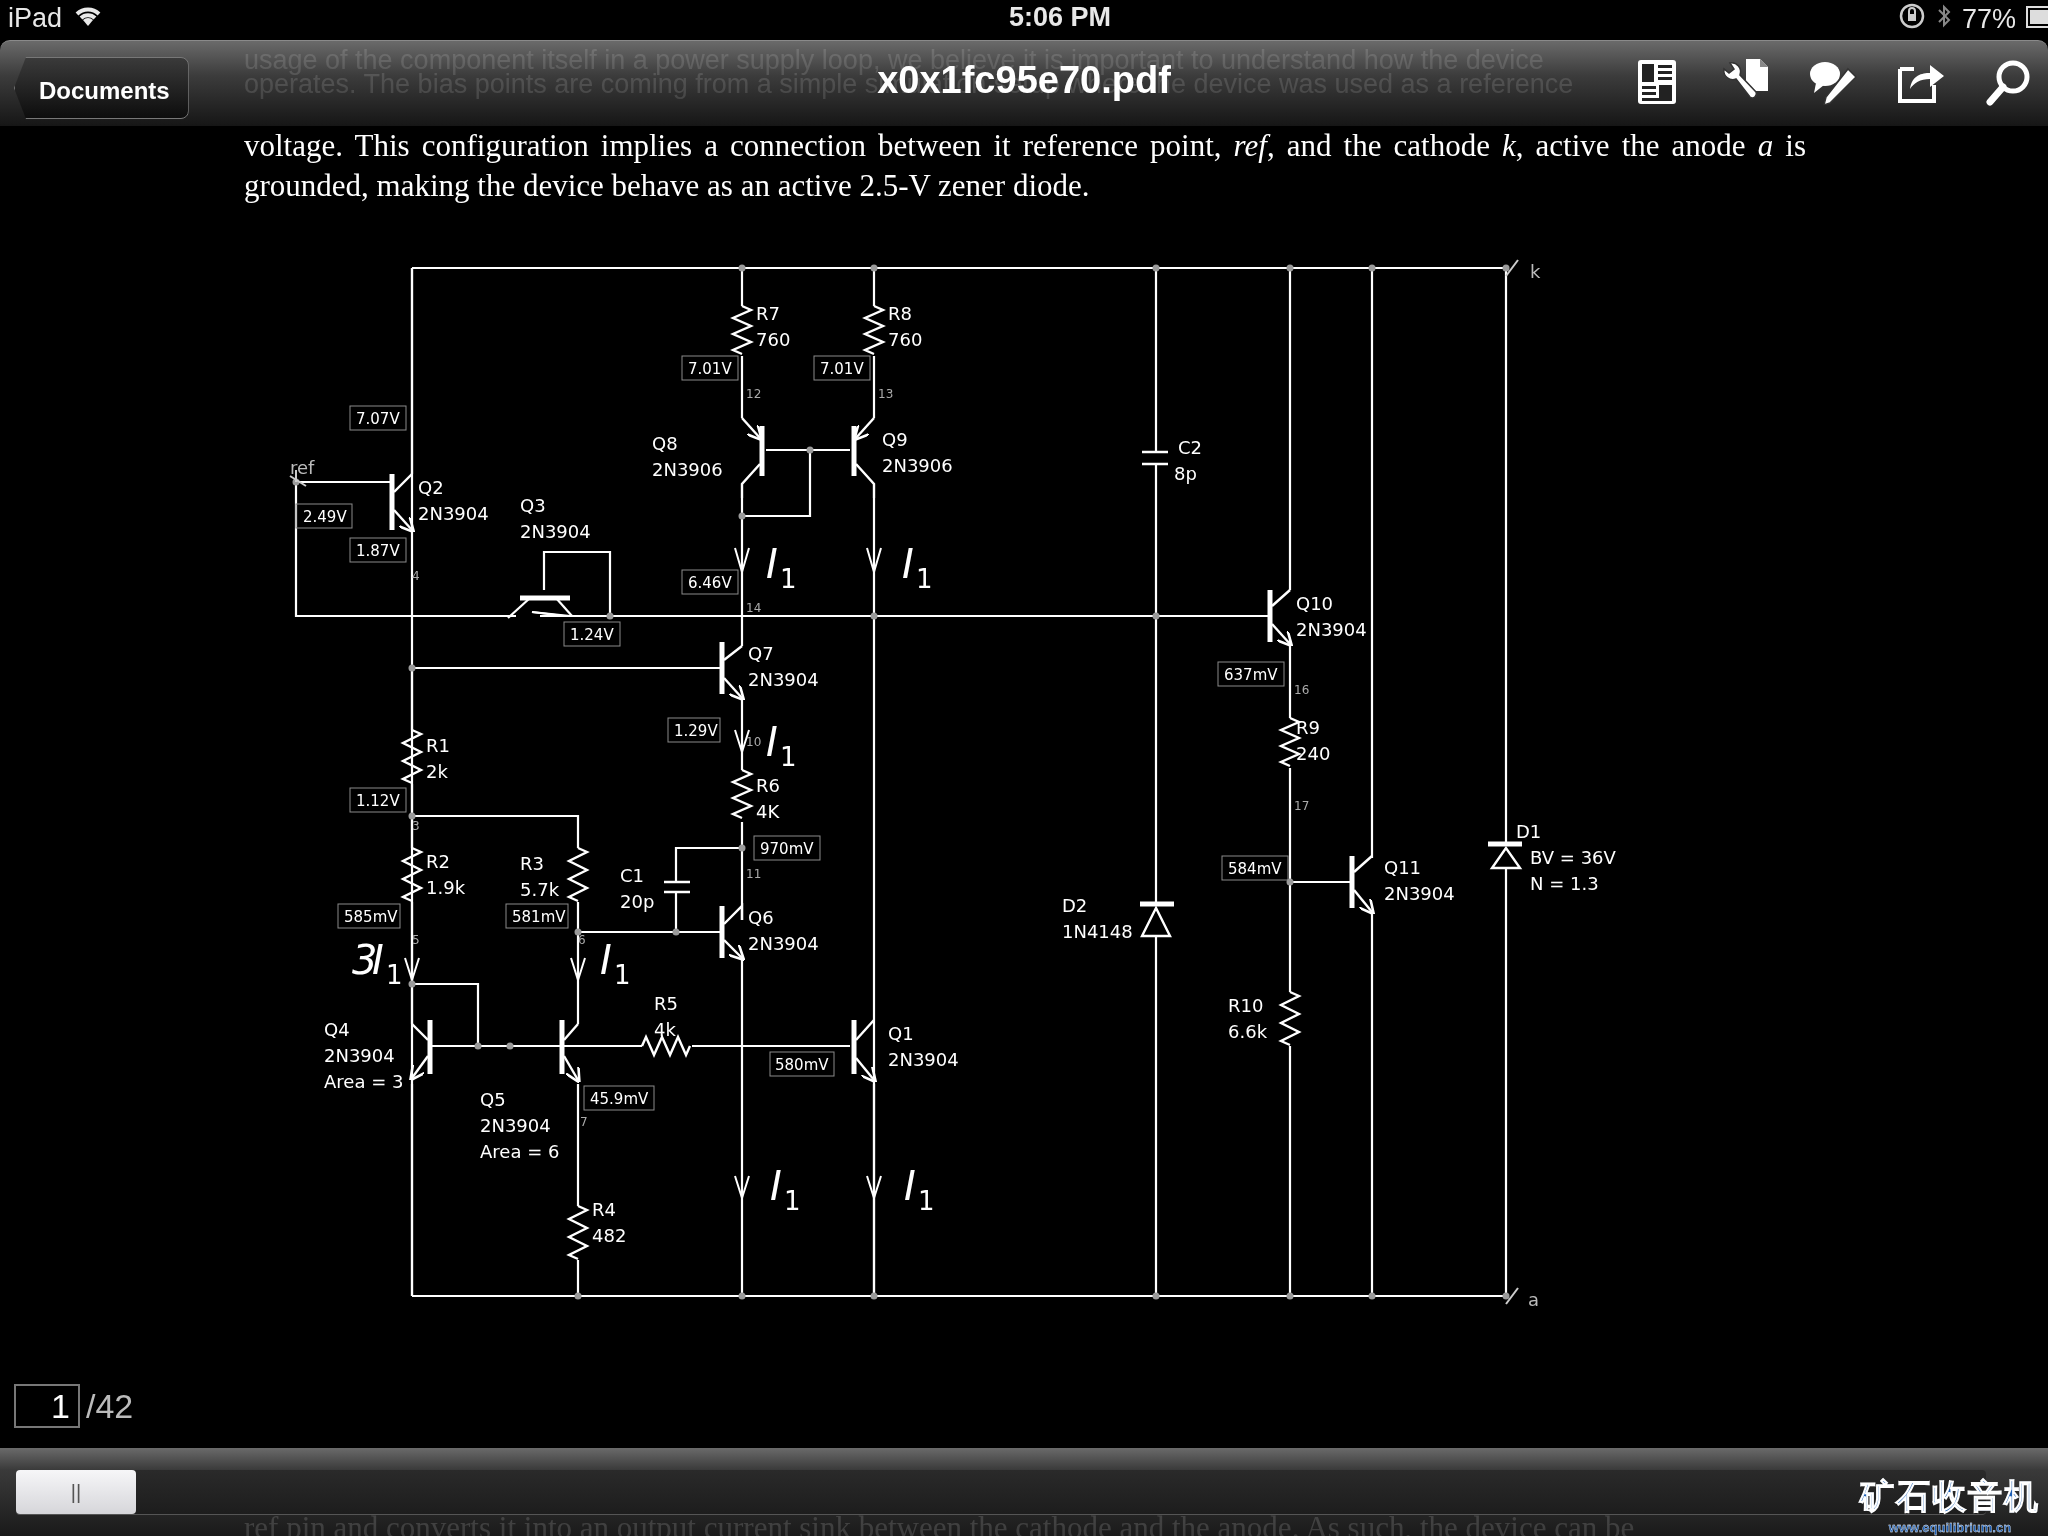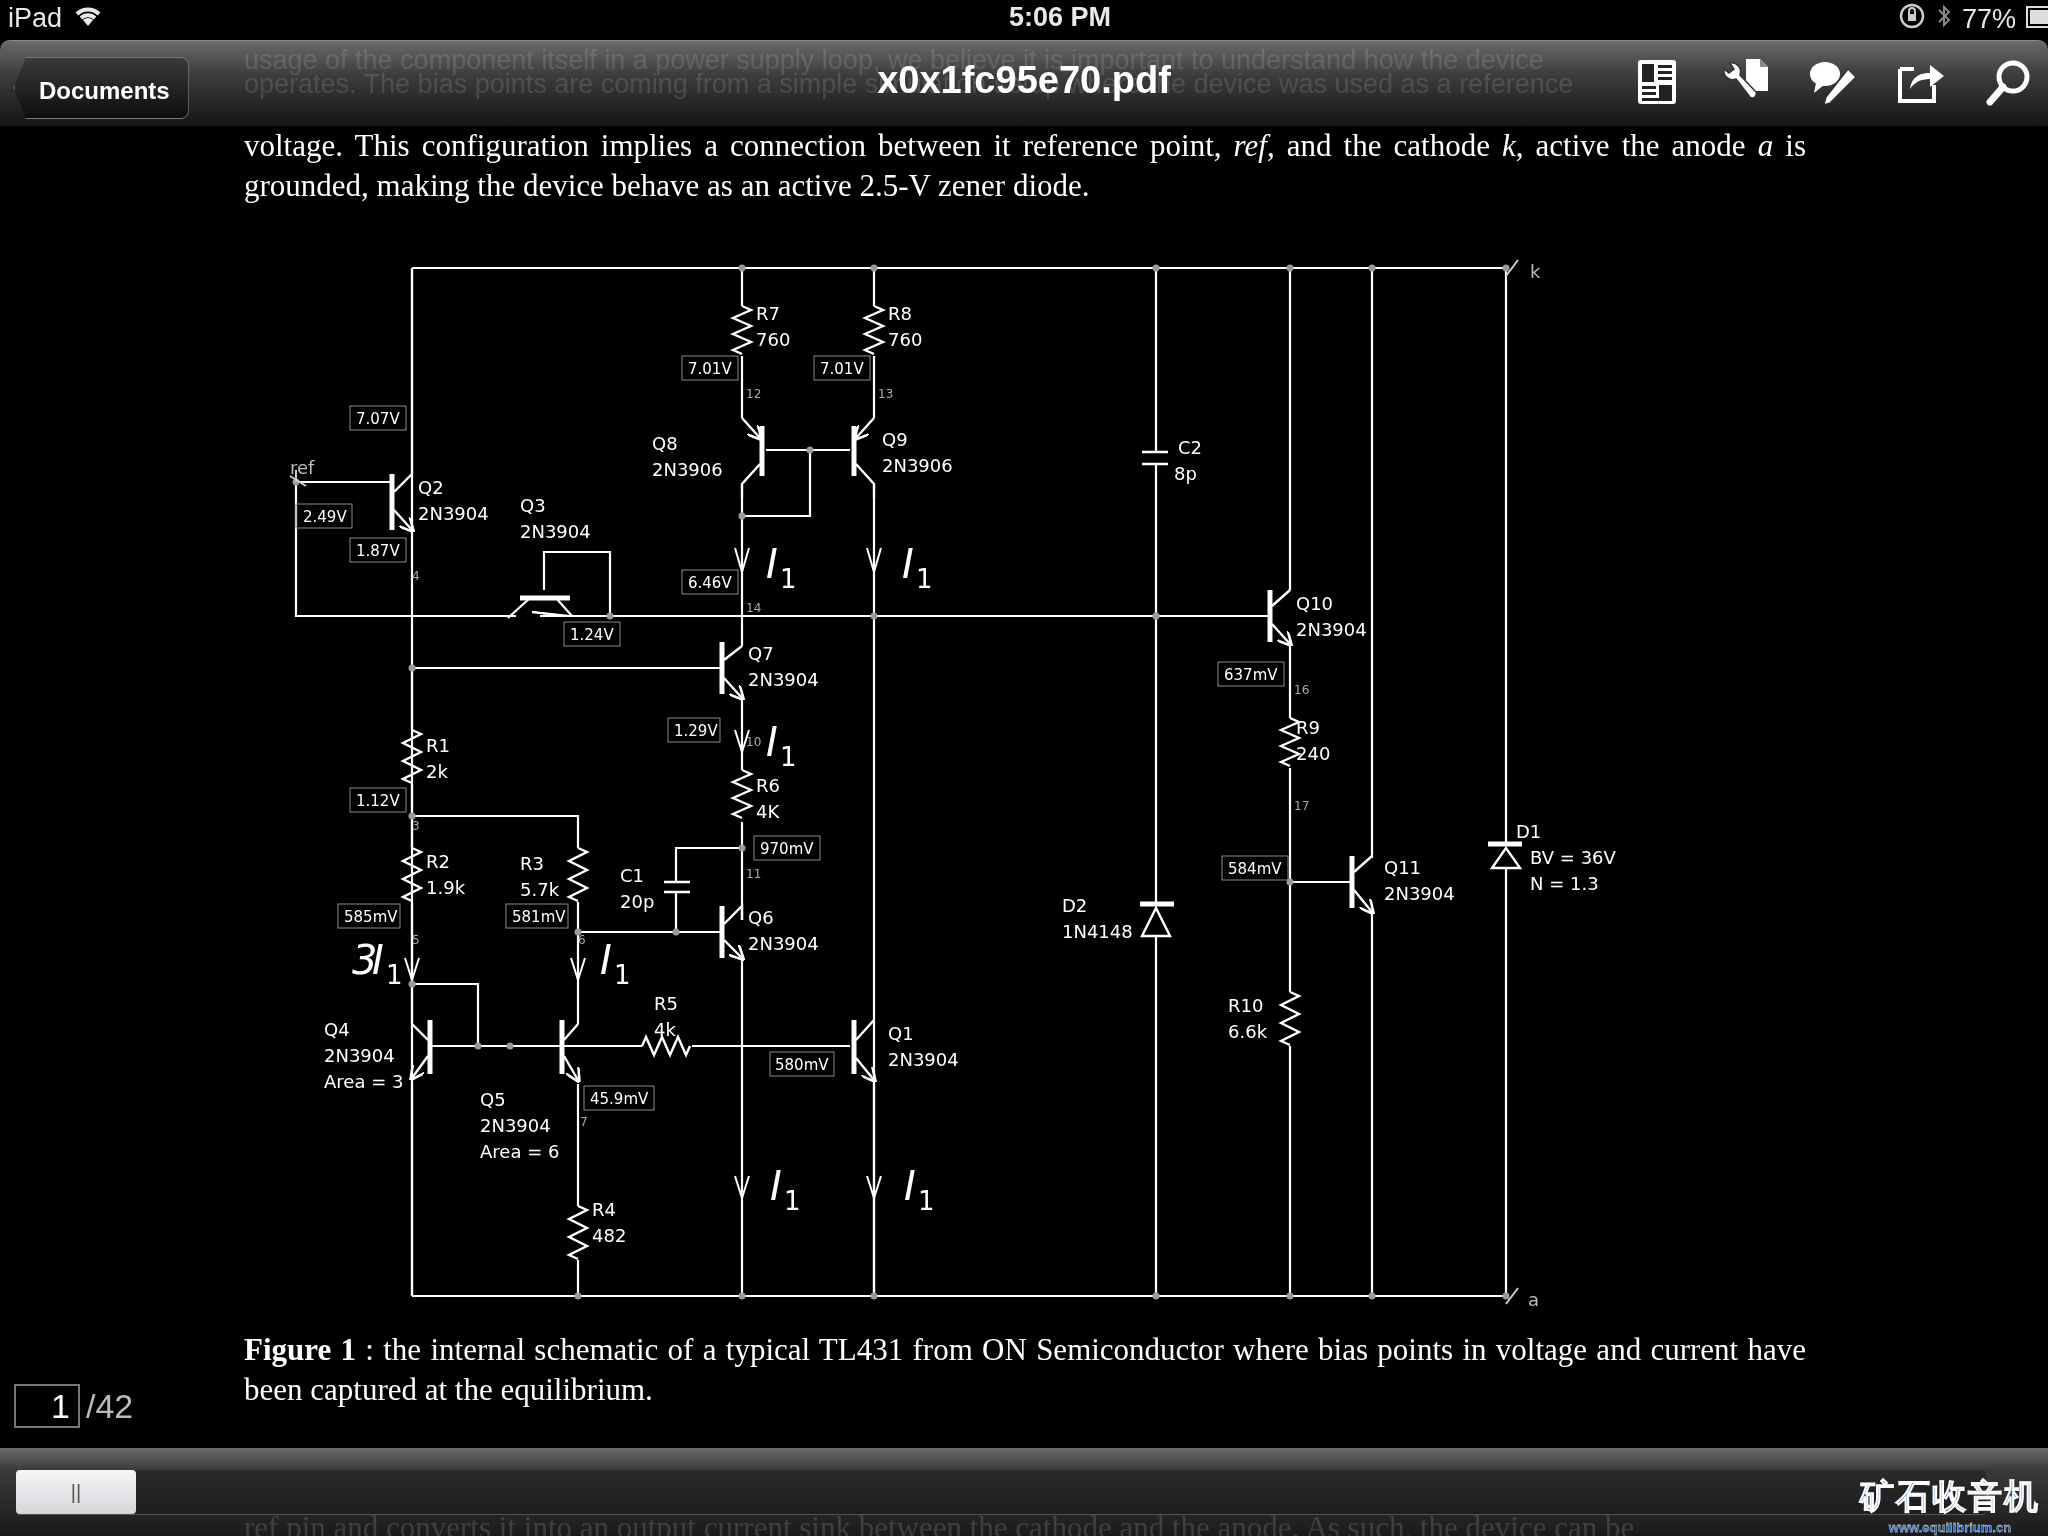--- a/index.html
+++ b/index.html
@@ -510,23 +510,20 @@
           <text x="770" y="1200" font-size="40" font-style="italic" font-family="Liberation Serif, serif">I</text>
           <text x="784" y="1210" font-size="26" font-family="Liberation Serif, serif">1</text>
         </g>
       <g>
           <text x="904" y="1200" font-size="40" font-style="italic" font-family="Liberation Serif, serif">I</text>
           <text x="918" y="1210" font-size="26" font-family="Liberation Serif, serif">1</text>
         </g>
     </g>
   </svg>
 
-  <div class="para" style="top:1204px;">
-    <b>Figure 1</b><span> : the internal schematic of a typical TL431 from ON Semiconductor where bias points in voltage and current have been captured at the equilibrium.</span>
-  </div>
 </div>
 
 <div class="pg-indicator">
   <div class="pg-box">1</div>
   <span>/42</span>
 </div>
 
 <div class="bottombar">
   <div class="scrubber">
     <div class="thumb">||</div>

